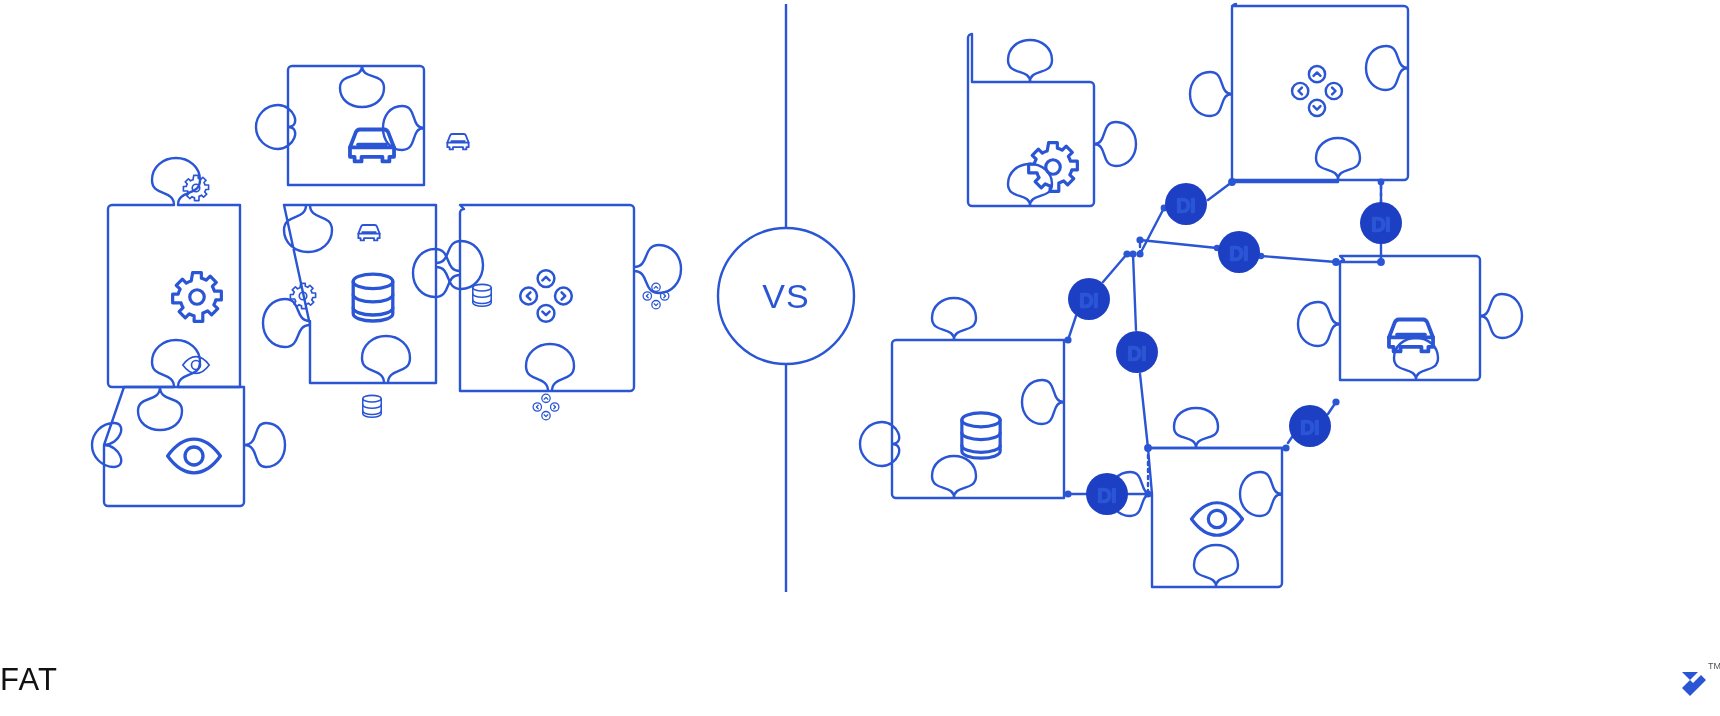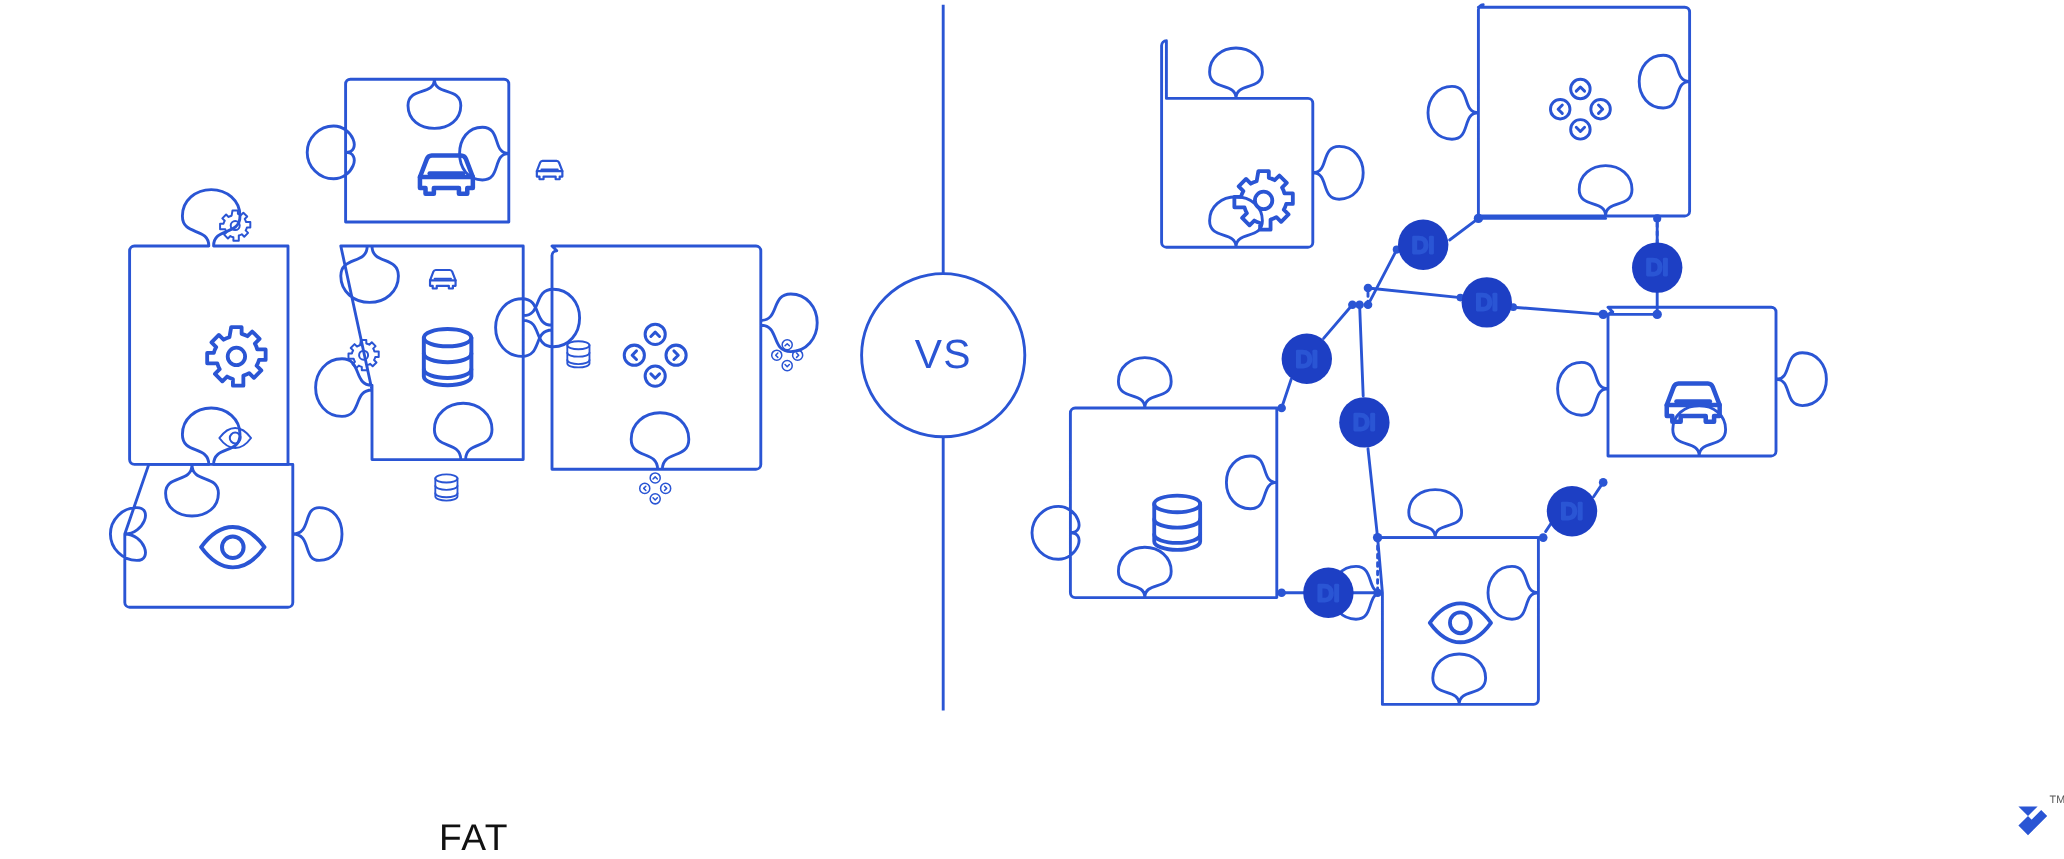--- a/index.html
+++ b/index.html
@@ -31,23 +31,23 @@
     position: absolute;
     font-family: "Liberation Sans", sans-serif;
     font-size: 31px;
     font-weight: 400;
     letter-spacing: 1.2px;
     color: #111111;
     white-space: nowrap;
   }
   #caption-fat {
     left: 0;
-    top: 680px;
+    top: 662px;
     width: 790px;
-    text-align: center;
+    text-align: left;
   }
   #caption-layered {
     left: 870px;
     top: 662px;
     width: 660px;
     text-align: center;
   }
   #logo {
     position: absolute;
     left: 1668px;

